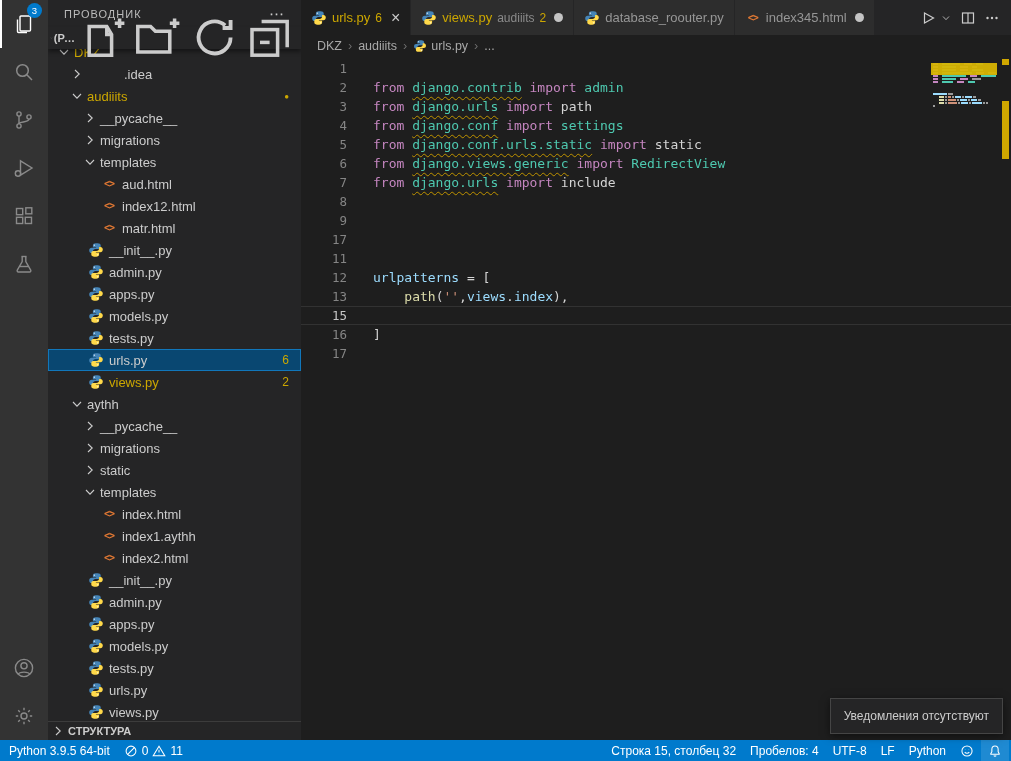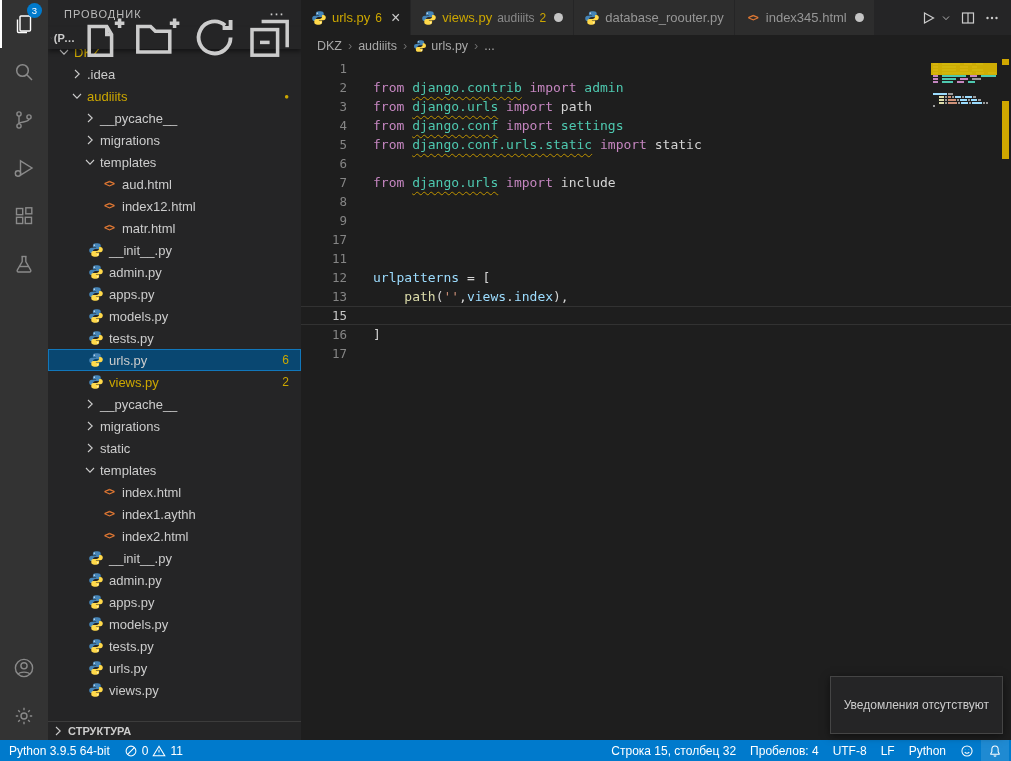--- a/index.html
+++ b/index.html
@@ -81,21 +81,21 @@
 
   
   .statusbar{height:21px;flex:none;background:#007acc;display:flex;align-items:center;color:#ffffff;font-size:12px;position:relative;z-index:6}
   .sb-left{display:flex;height:100%;padding-left:2px}
   .sb-right{margin-left:auto;display:flex;height:100%;padding-right:2px}
   .sb-item{display:flex;align-items:center;gap:4px;padding:0 7px;height:100%;cursor:pointer;white-space:nowrap}
   .sb-item.hl{background:#1f8ad2}
   .sb-item .icon{width:14px;height:14px}
 
   
-  .toast{position:absolute;right:8px;bottom:27px;background:#252526;border:1px solid #454545;color:#cccccc;font-size:12px;padding:21px 13px;box-shadow:0 2px 8px rgba(0,0,0,.5);z-index:7}
+  .toast{position:absolute;right:8px;bottom:27px;background:#252526;border:1px solid #454545;color:#cccccc;font-size:12px;padding:10px 13px;box-shadow:0 2px 8px rgba(0,0,0,.5);z-index:7}
   .icon svg{width:100%;height:100%;display:block}
 </style>
 </head>
 <body>
 
 <div class="app">
   <div class="main">
 
     <nav class="activitybar">
       <div id="ab-top">
@@ -213,21 +213,21 @@
       </div>
       <div class="tree" id="tree">
           <div class="row" style="padding-left: 8px;">
             <span class="icon tw">
               <svg viewBox="0 0 16 16" fill="none" stroke="currentColor" stroke-width="1.1">
                 <path d="M4 6l4 4.2L12 6"></path>
               </svg>
             </span>
             <span class="lbl warn">DKZ</span>
           </div>
-          <div class="row" style="padding-left: 21px;">
+          <div class="row" style="padding-left: 21px; gap: 37px;">
             <span class="icon tw">
               <svg viewBox="0 0 16 16" fill="none" stroke="currentColor" stroke-width="1.1">
                 <path d="M6 4l4.2 4L6 12"></path>
               </svg>
             </span>
             <span class="lbl">.idea</span>
           </div>
           <div class="row" style="padding-left: 21px;">
             <span class="icon tw">
               <svg viewBox="0 0 16 16" fill="none" stroke="currentColor" stroke-width="1.1">
@@ -350,20 +350,28 @@
             <span class="icon tw fi">
               <svg viewBox="0 0 16 16">
                 <path fill="#4584b6" d="M7.9 1.3c-1.9 0-3 .8-3 2.2v1.7h3.2v.6H3.6c-1.4 0-2.4 1-2.4 2.6 0 1.6 1 2.7 2.4 2.7h1.3V9.5c0-1.4 1.2-2.5 2.6-2.5h3.2c1.1 0 2-.9 2-2V3.5c0-1.3-1.4-2.2-3-2.2z"></path>
                 <path fill="#ffd94a" d="M8.1 14.7c1.9 0 3-.8 3-2.2v-1.7H7.9v-.6h4.5c1.4 0 2.4-1 2.4-2.6 0-1.6-1-2.7-2.4-2.7h-1.3v1.6c0 1.4-1.2 2.5-2.6 2.5H5.3c-1.1 0-2 .9-2 2v1.5c0 1.3 1.4 2.2 3 2.2z"></path>
                 <circle fill="#fff" cx="6.3" cy="3.2" r=".6"></circle>
                 <circle fill="#fff" cx="9.7" cy="12.8" r=".6"></circle>
               </svg>
             </span>
             <span class="lbl warn">views.py</span>
             <span class="tbadge">2</span>
+          </div>
+          <div class="row" style="padding-left: 21px;">
+            <span class="icon tw">
+              <svg viewBox="0 0 16 16" fill="none" stroke="currentColor" stroke-width="1.1">
+                <path d="M4 6l4 4.2L12 6"></path>
+              </svg>
+            </span>
+            <span class="lbl">aythh</span>
           </div>
           <div class="row" style="padding-left: 34px;">
             <span class="icon tw">
               <svg viewBox="0 0 16 16" fill="none" stroke="currentColor" stroke-width="1.1">
                 <path d="M6 4l4.2 4L6 12"></path>
               </svg>
             </span>
             <span class="lbl">__pycache__</span>
           </div>
           <div class="row" style="padding-left: 34px;">
@@ -604,21 +612,21 @@
             <span>...</span>
           </span>
         </div>
       <div class="editor">
         <div id="codelines">
             <div class="cl"><span class="ln">1</span><span class="lc"></span></div>
             <div class="cl"><span class="ln">2</span><span class="lc"><span class="k">from</span><span class="d"> </span><span class="m u">django.contrib</span><span class="d"> </span><span class="k">import</span><span class="d"> </span><span class="m">admin</span></span></div>
             <div class="cl"><span class="ln">3</span><span class="lc"><span class="k">from</span><span class="d"> </span><span class="m u">django.urls</span><span class="d"> </span><span class="k">import</span><span class="d"> </span><span class="d">path</span></span></div>
             <div class="cl"><span class="ln">4</span><span class="lc"><span class="k">from</span><span class="d"> </span><span class="m u">django.conf</span><span class="d"> </span><span class="k">import</span><span class="d"> </span><span class="m">settings</span></span></div>
             <div class="cl"><span class="ln">5</span><span class="lc"><span class="k">from</span><span class="d"> </span><span class="m u">django.conf.urls.static</span><span class="d"> </span><span class="k">import</span><span class="d"> </span><span class="d">static</span></span></div>
-            <div class="cl"><span class="ln">6</span></div>
+            <div class="cl"><span class="ln">6</span><span class="lc"><span class="k">from</span><span class="d"> </span><span class="m u">django.views.generic</span><span class="d"> </span><span class="k">import</span><span class="d"> </span><span class="m">RedirectView</span></span></div>
             <div class="cl"><span class="ln">7</span><span class="lc"><span class="k">from</span><span class="d"> </span><span class="m u">django.urls</span><span class="d"> </span><span class="k">import</span><span class="d"> </span><span class="d">include</span></span></div>
             <div class="cl"><span class="ln">8</span></div>
             <div class="cl"><span class="ln">9</span><span class="lc"></span></div>
             <div class="cl"><span class="ln">17</span><span class="lc"></span></div>
             <div class="cl"><span class="ln">11</span><span class="lc"></span></div>
             <div class="cl"><span class="ln">12</span><span class="lc"><span class="v">urlpatterns</span><span class="d"> = [</span></span></div>
             <div class="cl"><span class="ln">13</span><span class="lc"><span class="d">    </span><span class="f">path</span><span class="d">(</span><span class="s">''</span><span class="d">,</span><span class="v">views</span><span class="d">.</span><span class="v">index</span><span class="d">),</span></span></div>
             <div class="cl curline"><span class="ln">15</span></div>
             <div class="cl"><span class="ln">16</span><span class="lc"><span class="d">]</span></span></div>
             <div class="cl"><span class="ln">17</span><span class="lc"></span></div>

